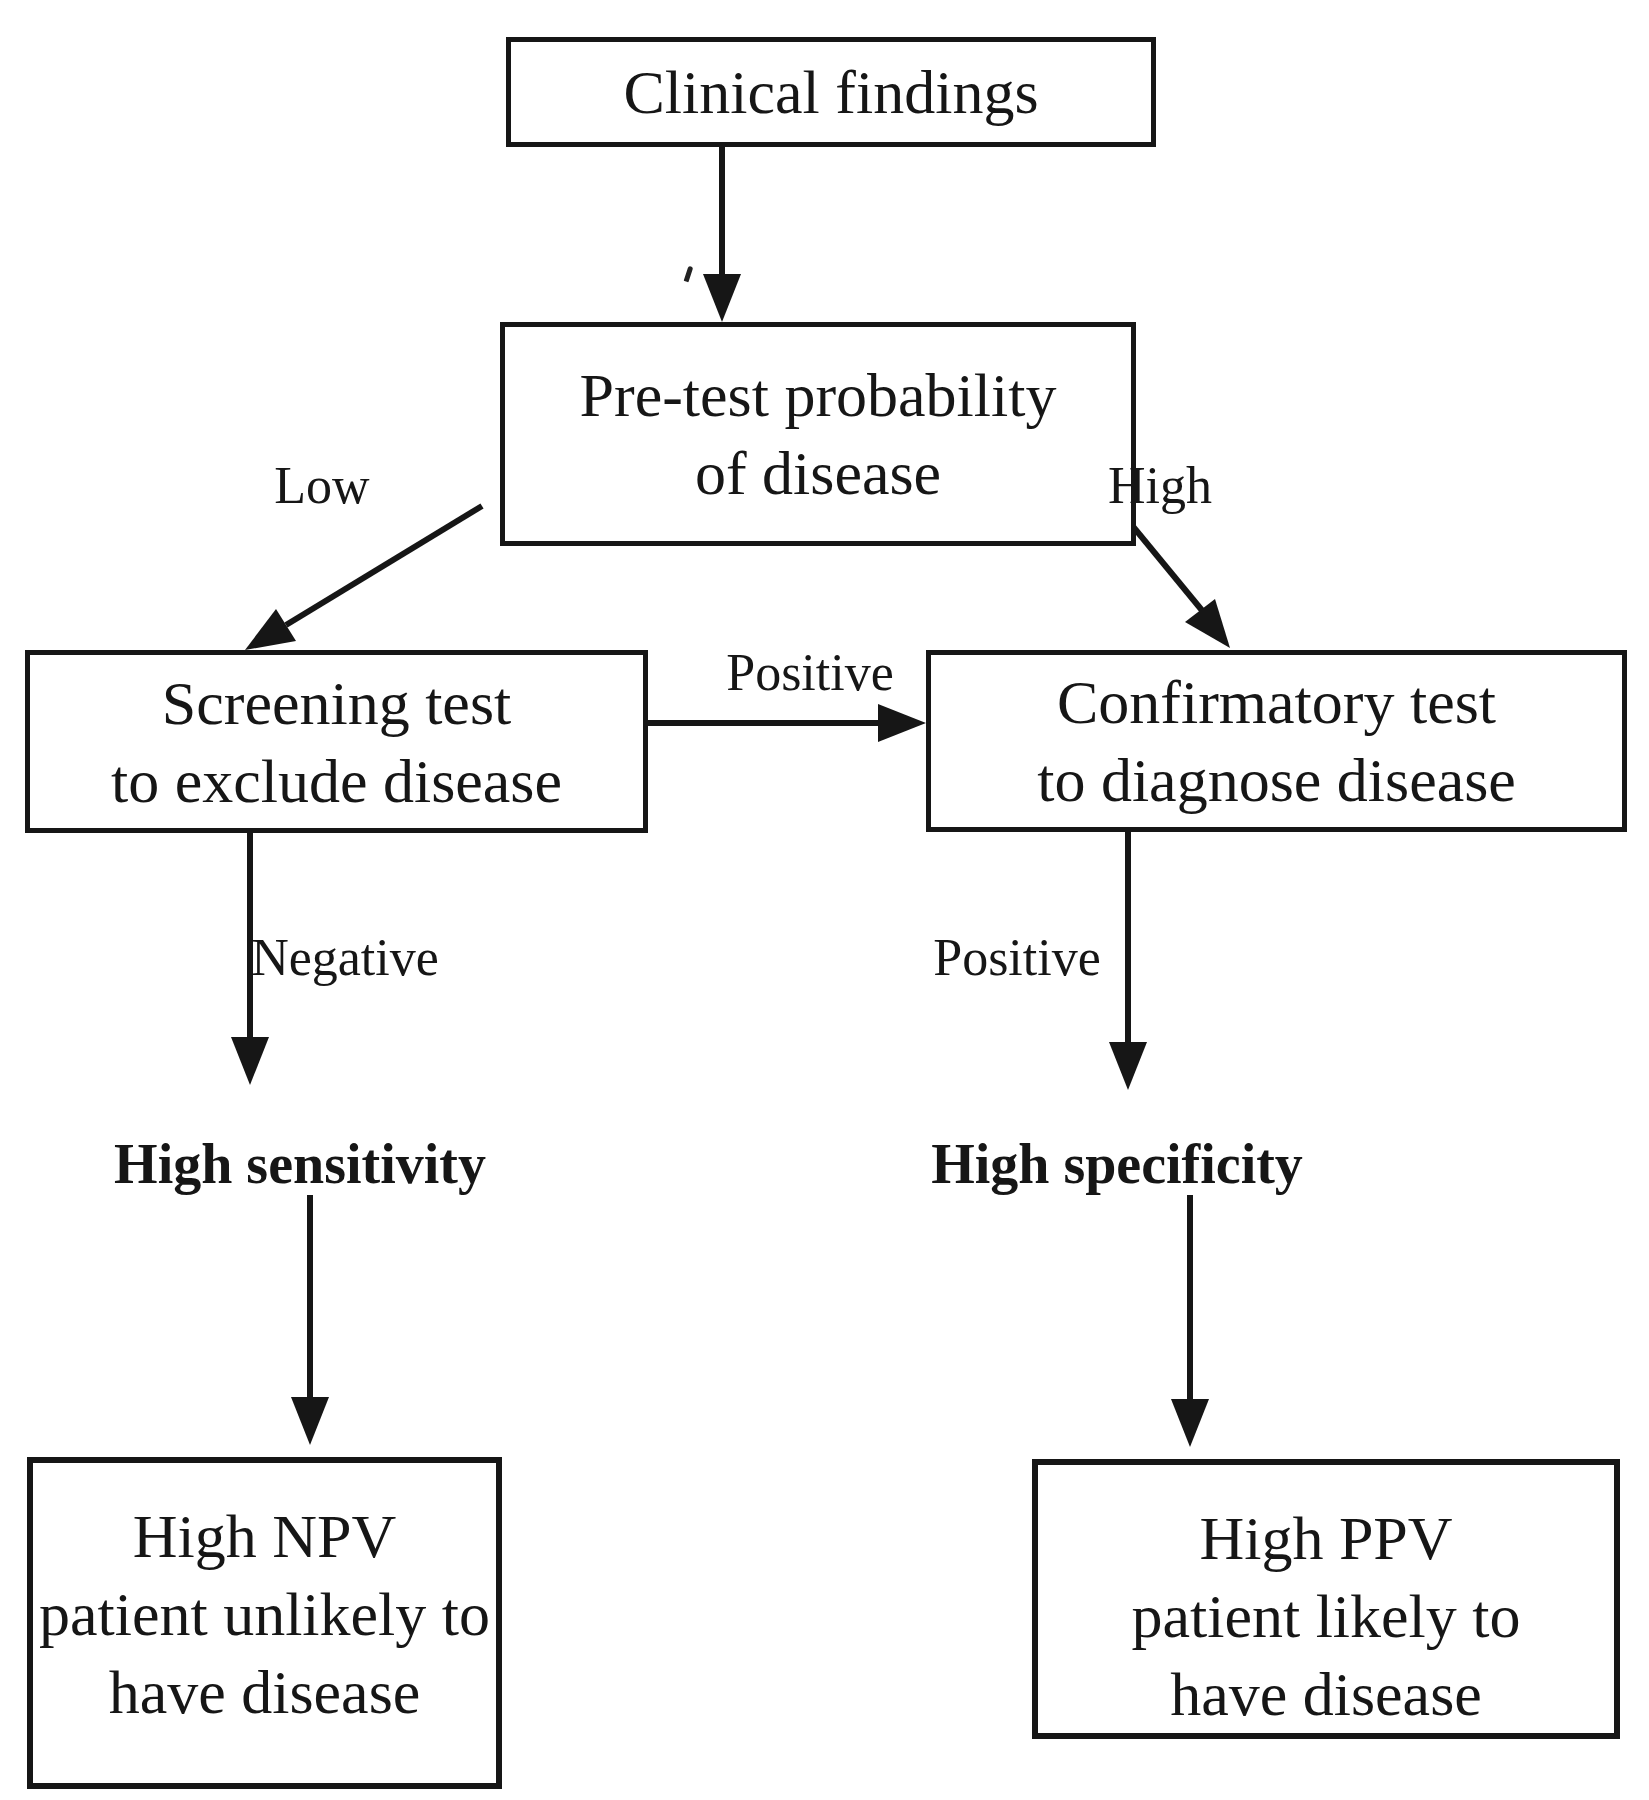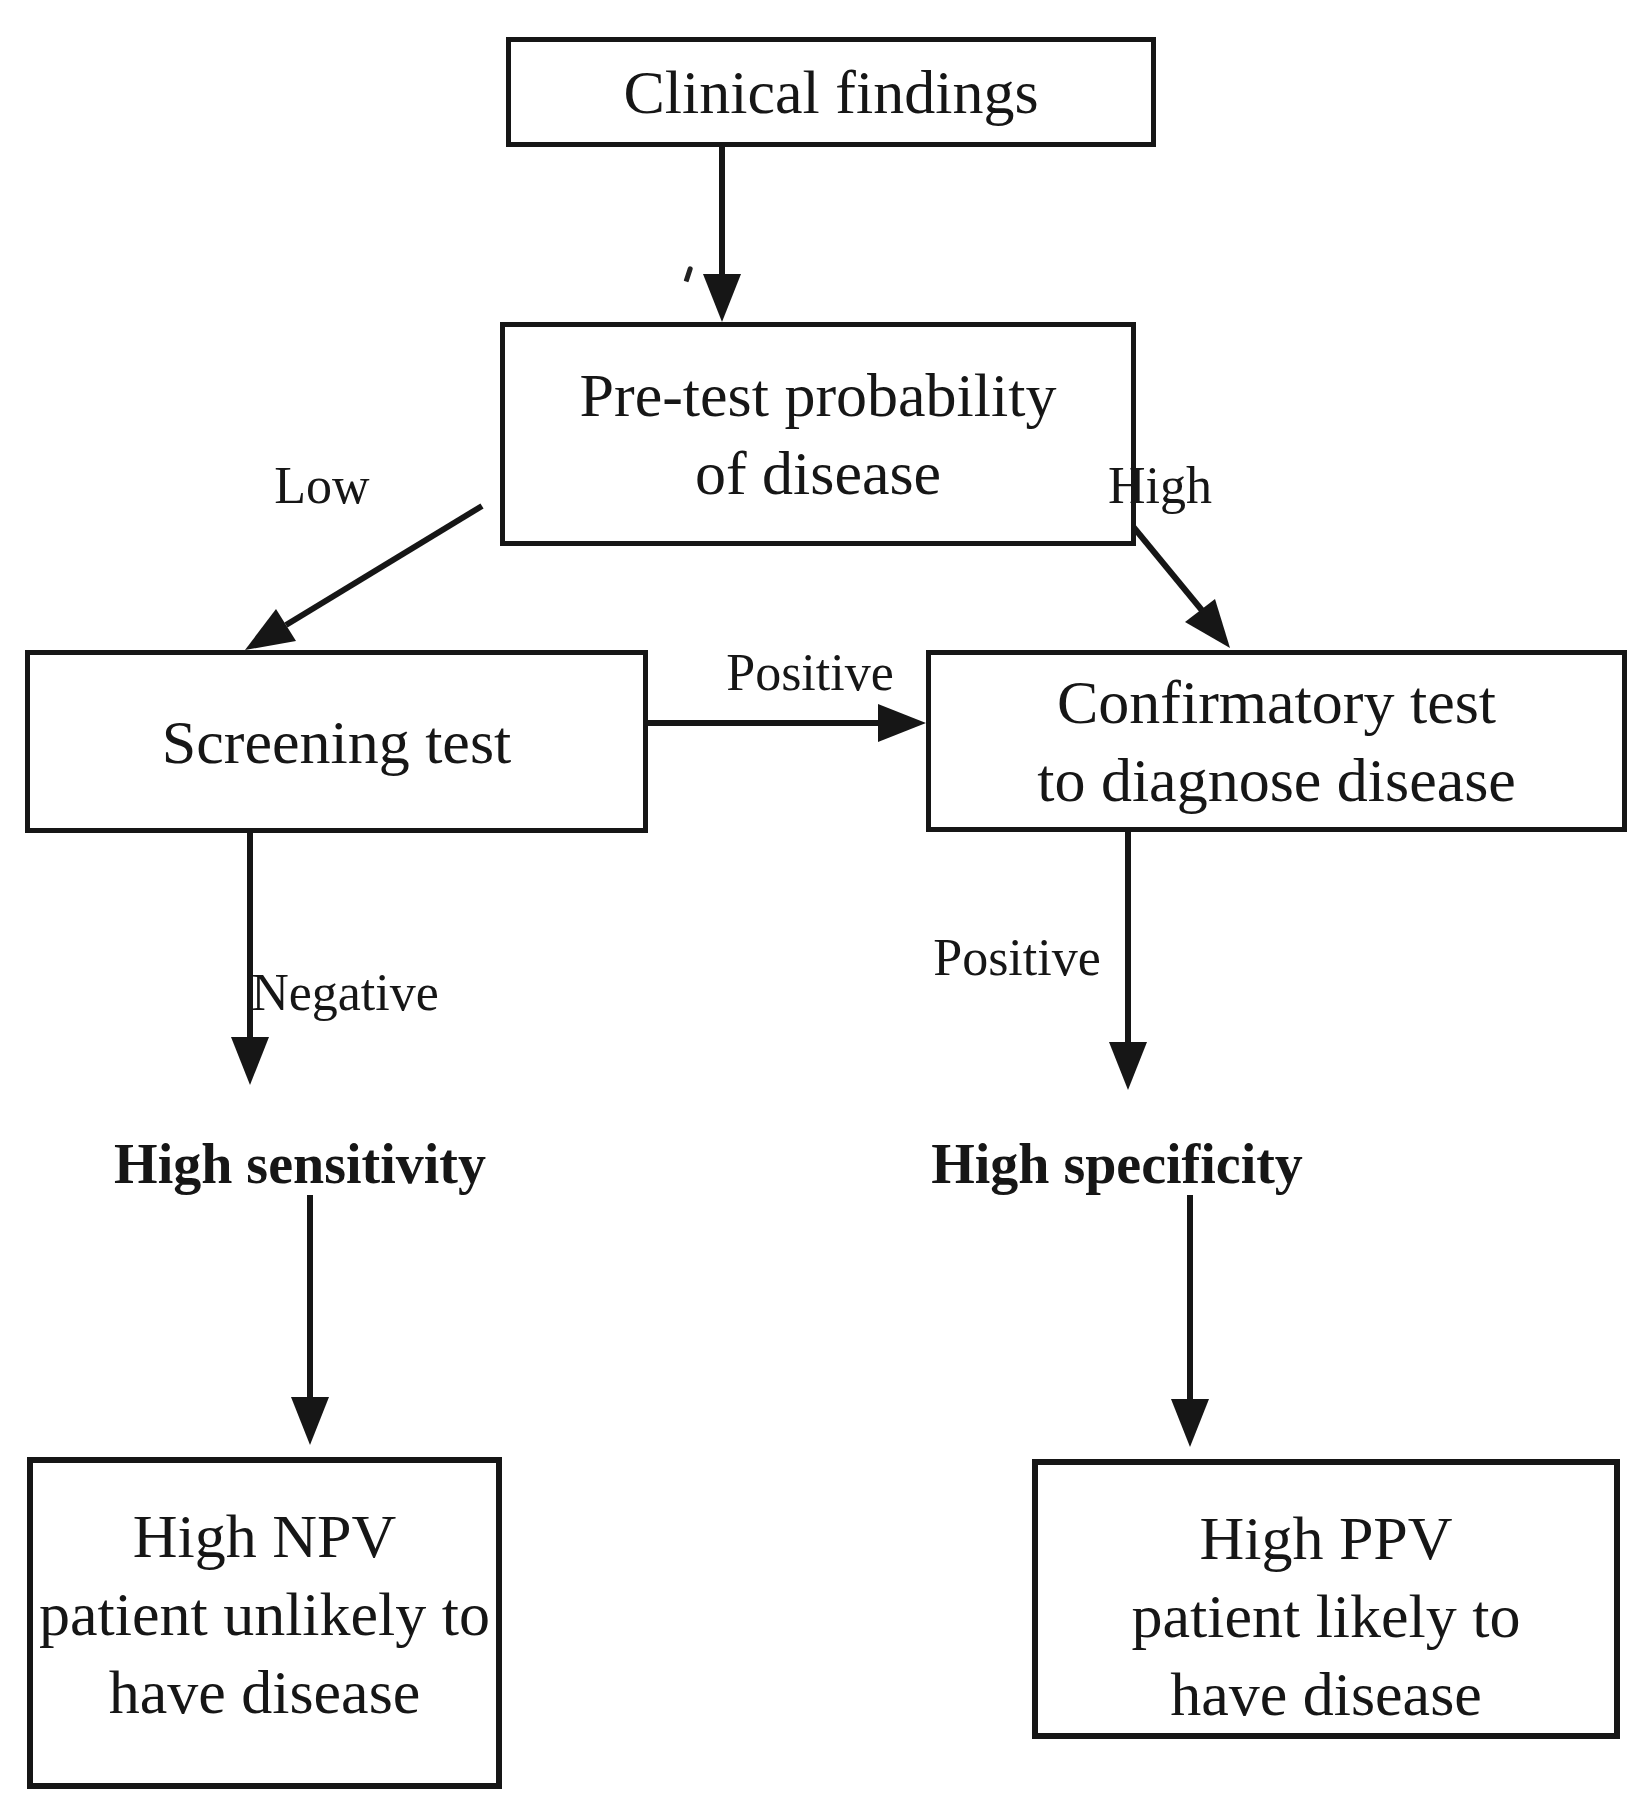--- a/index.html
+++ b/index.html
@@ -98,30 +98,31 @@
   <div class="node" style="left:500px;top:322px;width:636px;height:224px;">
     <span>Pre-test probability</span>
     <span>of disease</span>
   </div>
 
   <div class="float-label" style="left:322px;top:458px;">Low</div>
   <div class="float-label" style="left:1160px;top:458px;">High</div>
 
   <div class="node" style="left:25px;top:650px;width:623px;height:183px;">
     <span class="em">Screening test</span>
+    <span>to exclude disease</span>
   </div>
 
   <div class="float-label" style="left:810px;top:645px;">Positive</div>
 
   <div class="node" style="left:926px;top:650px;width:701px;height:182px;">
     <span class="em">Confirmatory test</span>
     <span>to diagnose disease</span>
   </div>
 
-  <div class="float-label" style="left:345px;top:930px;margin-top:35px;">Negative</div>
+  <div class="float-label" style="left:345px;top:930px;">Negative</div>
   <div class="float-label" style="left:1017px;top:930px;">Positive</div>
 
   <div class="float-label bold" style="left:300px;top:1110px;">High sensitivity</div>
   <div class="float-label bold" style="left:1117px;top:1110px;">High specificity</div>
 
   <div class="node thick topalign" style="left:27px;top:1445px;width:475px;height:332px;">
     <span class="em">High NPV</span>
     <span>patient unlikely to</span>
     <span>have disease</span>
   </div>

